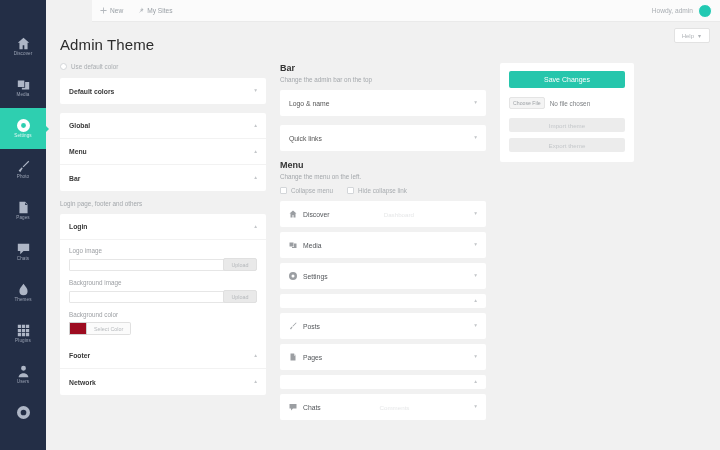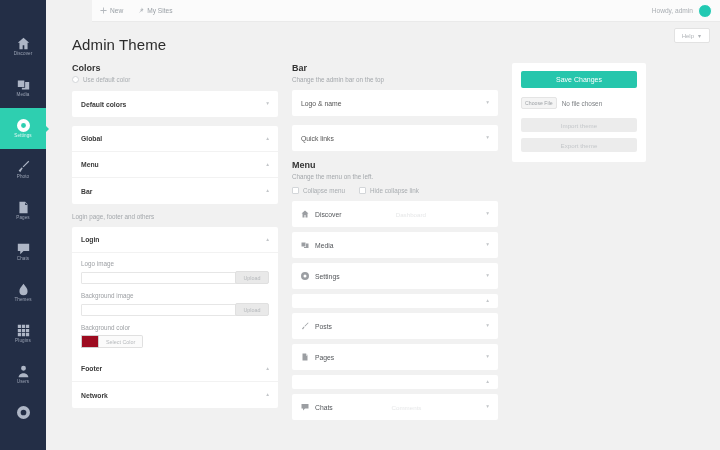--- a/index.html
+++ b/index.html
@@ -46,21 +46,21 @@
   .tb-item svg { width: 7px; height: 7px; fill: #b3b8bd; }
   .tb-right { margin-left: auto; display: flex; align-items: center; gap: 5px; }
   .howdy { font-size: 6.6px; color: #a9aeb3; }
   #avatar {
     width: 14px; height: 14px; border-radius: 50%;
     background: #21c9b2; border: 1.5px solid #ffffff;
   }
 
   
   #content {
-    flex: 1; height: 450px; padding: 22px 0 0 12px;
+    flex: 1; height: 450px; padding: 22px 0 0 0;
     overflow: hidden; position: relative;
   }
   #help-wrap { position: absolute; right: 10px; top: 28px; }
   #help-btn {
     font-size: 6px; color: #b0b4b8; background: #fff;
     border: 1px solid #e2e2e2; border-radius: 2px;
     padding: 3px 8px 3px 7px; cursor: pointer;
     display: flex; align-items: center; gap: 4px;
   }
   #page-title {
@@ -274,21 +274,20 @@
         <span>Help</span>
         <span>▾</span>
       </div>
     </div>
 
     <h1 id="page-title">Admin Theme</h1>
 
     <div id="cols">
 
       <div class="col-left">
-        <div class="sec-title">Colors</div>
         <div class="chk-row">
           <span class="chk-box round"></span>
           <span class="chk-lbl">Use default color</span>
         </div>
 
         <div class="card">
           <div class="acc-row single">
             <span class="acc-lbl">Default colors</span>
             <span class="caret">▾</span>
           </div>

